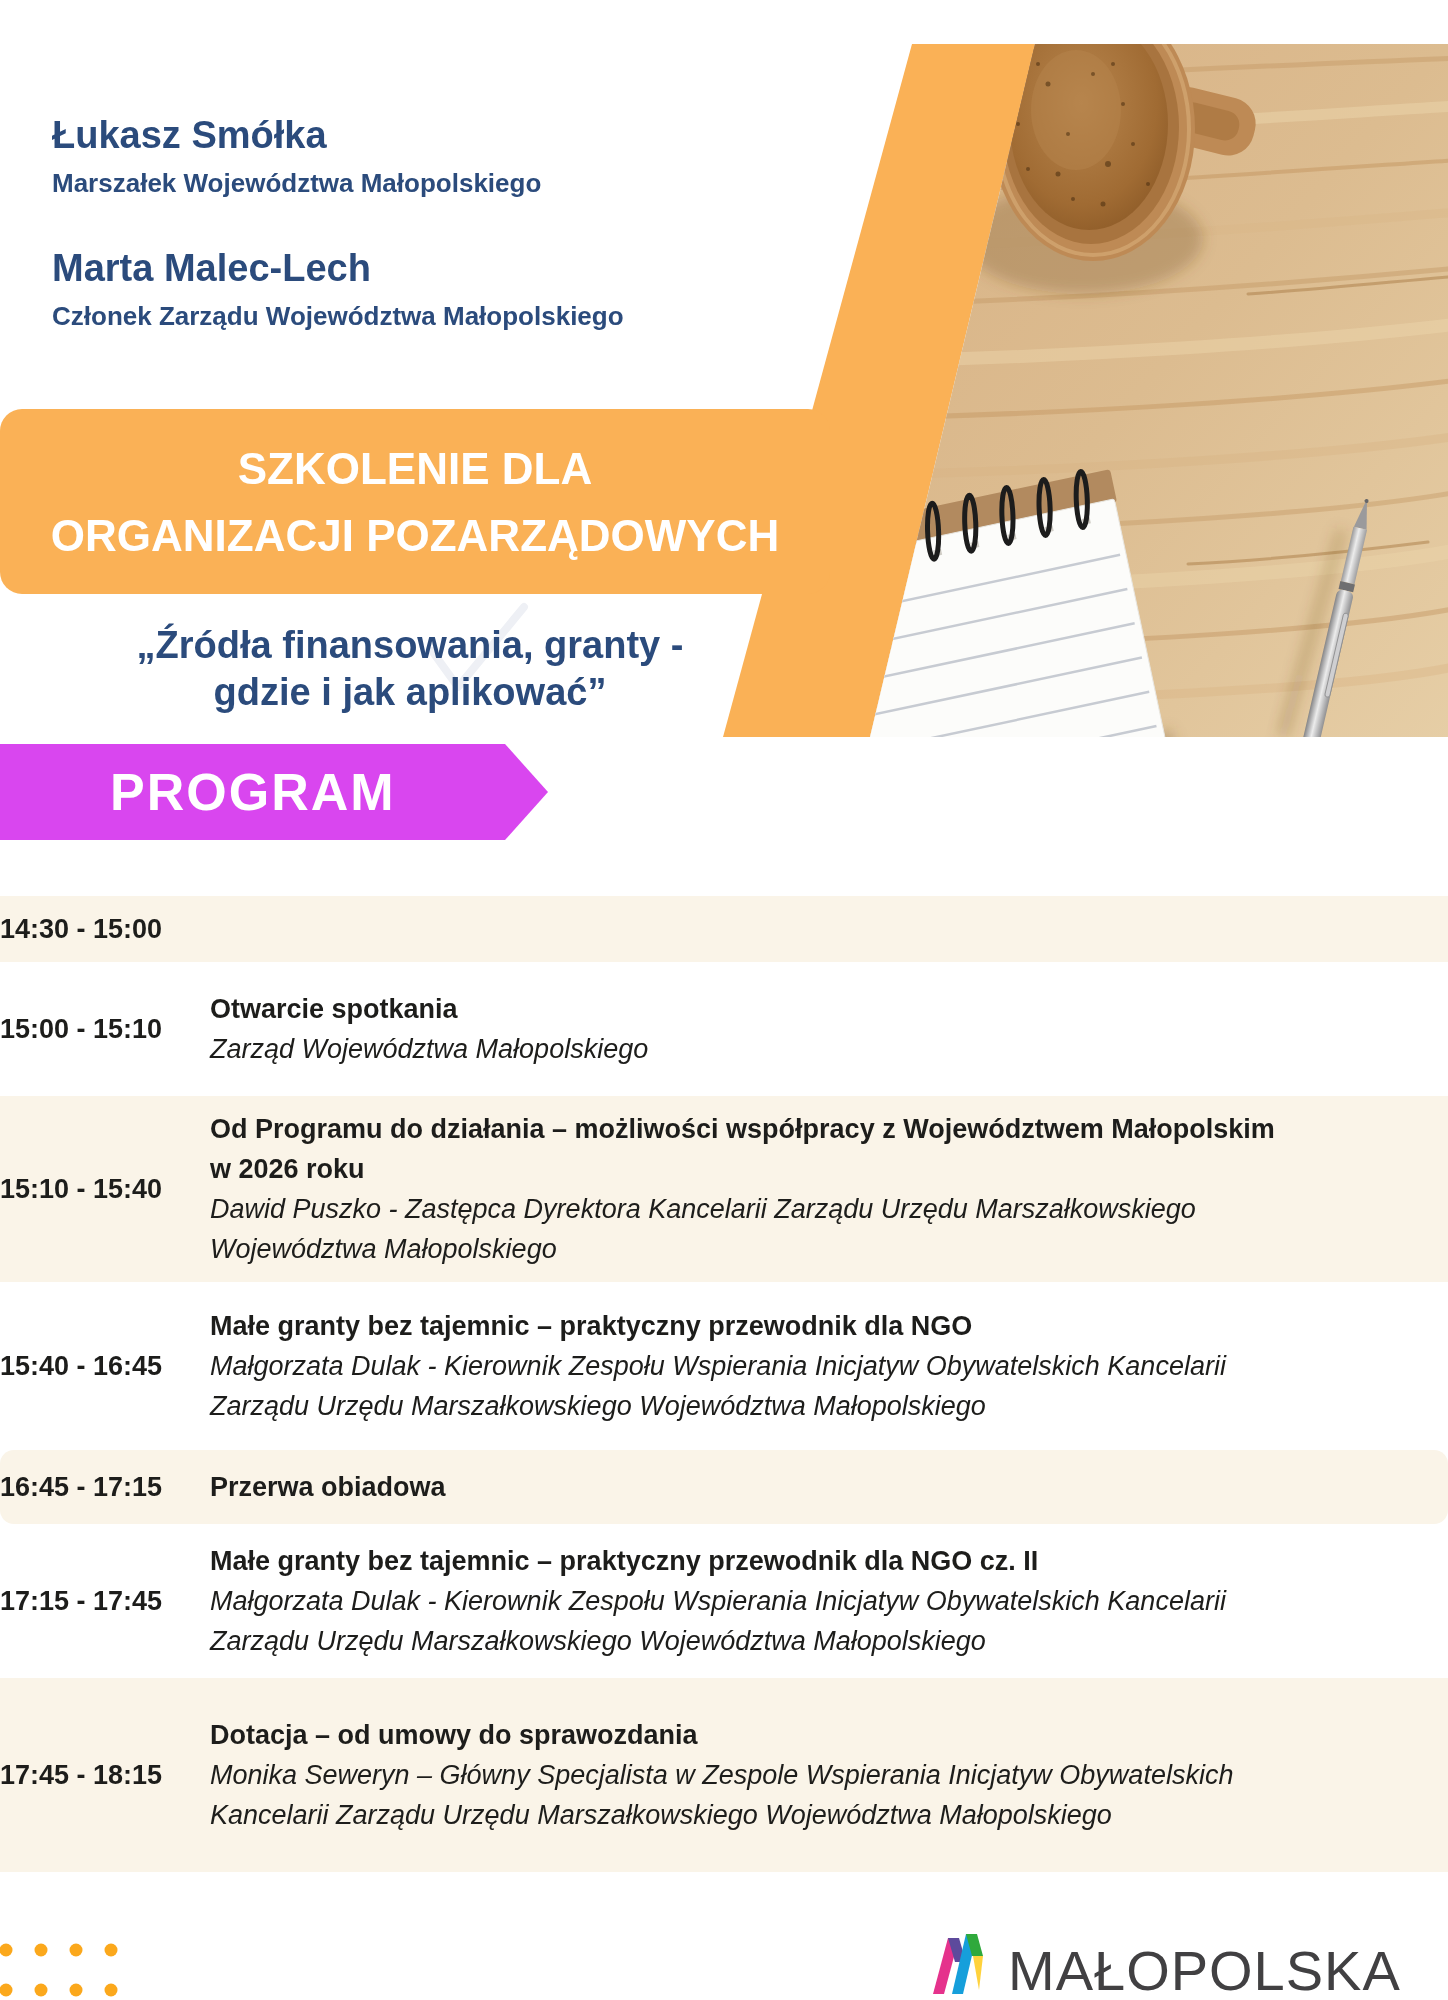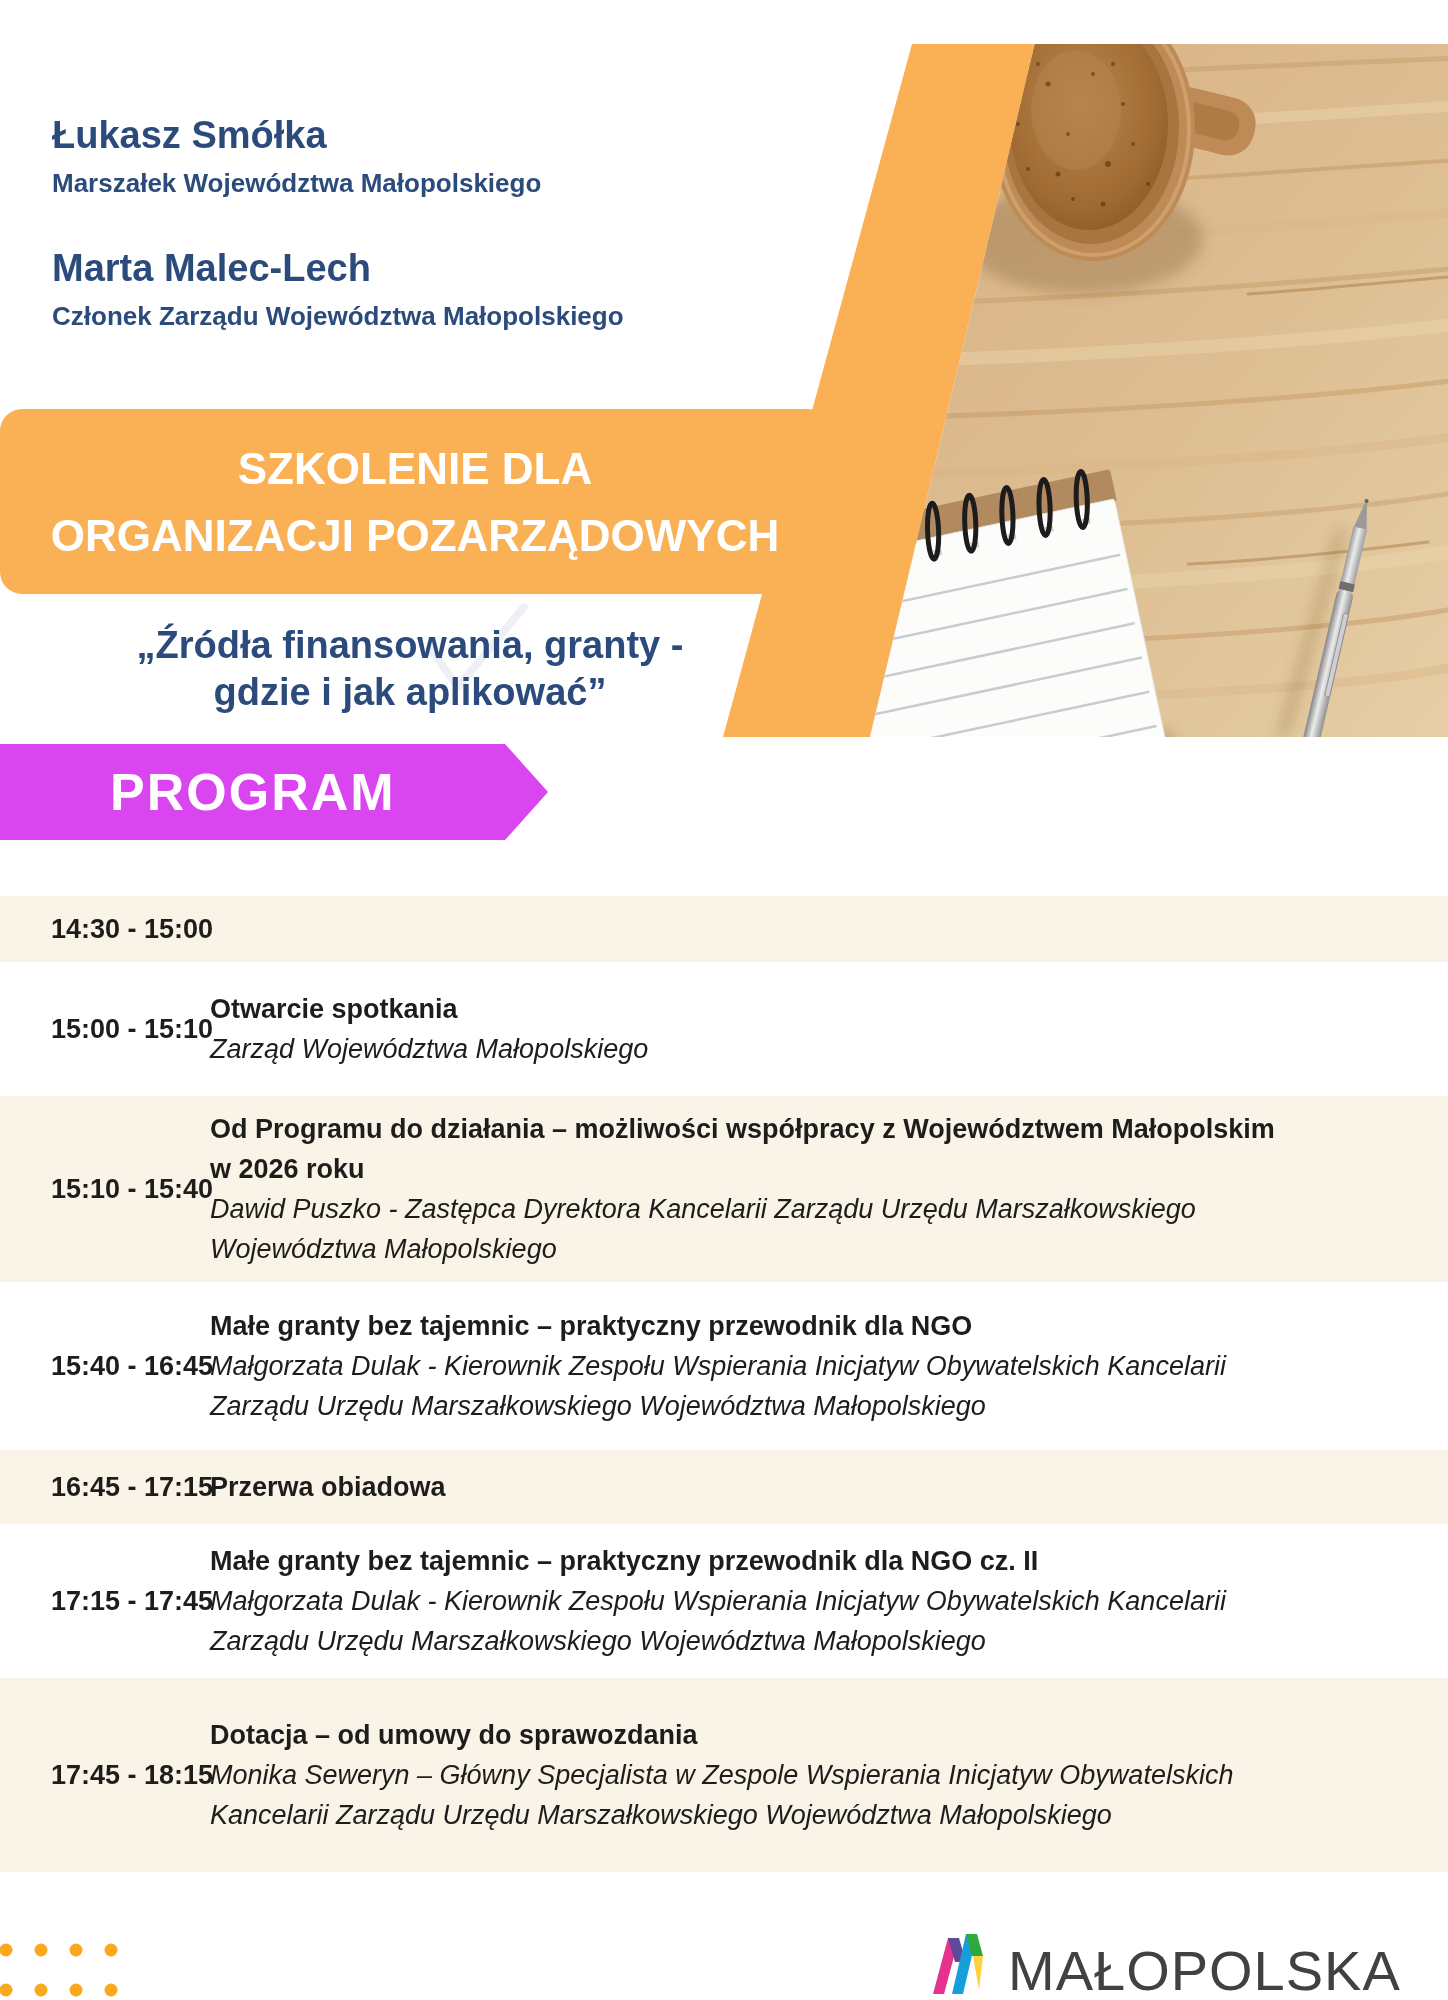--- a/index.html
+++ b/index.html
@@ -35,25 +35,25 @@
     color:#ffffff; font-weight:bold; font-size:52px; letter-spacing:2px;
   }
   
   .schedule{position:absolute; left:0; top:852px; width:1448px;}
   .row{display:flex; align-items:center; width:1448px; box-sizing:border-box; color:#1D1D1B;}
   .row.cream{background:#FAF4E8;}
   .row:nth-child(1){padding:13px 0;}
   .row:nth-child(2){padding:27px 0;}
   .row:nth-child(3){padding:13px 0;}
   .row:nth-child(4){padding:24px 0;}
-  .row:nth-child(5){padding:17px 0;}
+  .row:nth-child(5){padding:17px 0;border-radius:14px;}
   .row:nth-child(6){padding:17px 0;}
   .row:nth-child(7){padding:37px 0;}
   .row .time{
-    width:210px; min-width:210px; box-sizing:border-box; padding-left:51px;
+    width:210px; min-width:210px; box-sizing:border-box; 
     font-weight:bold; font-size:27px; line-height:40px; white-space:nowrap;
   }
   .row .content{width:1120px; font-size:27px; line-height:40px;}
   .row .title{font-weight:bold; white-space:pre-line;}
   .row .speaker{font-style:italic;}
   
   .dots-svg{position:absolute; left:0; top:1850px;}
   .logo{position:absolute; left:930px; top:1884px;}
 </style>
 </head>

